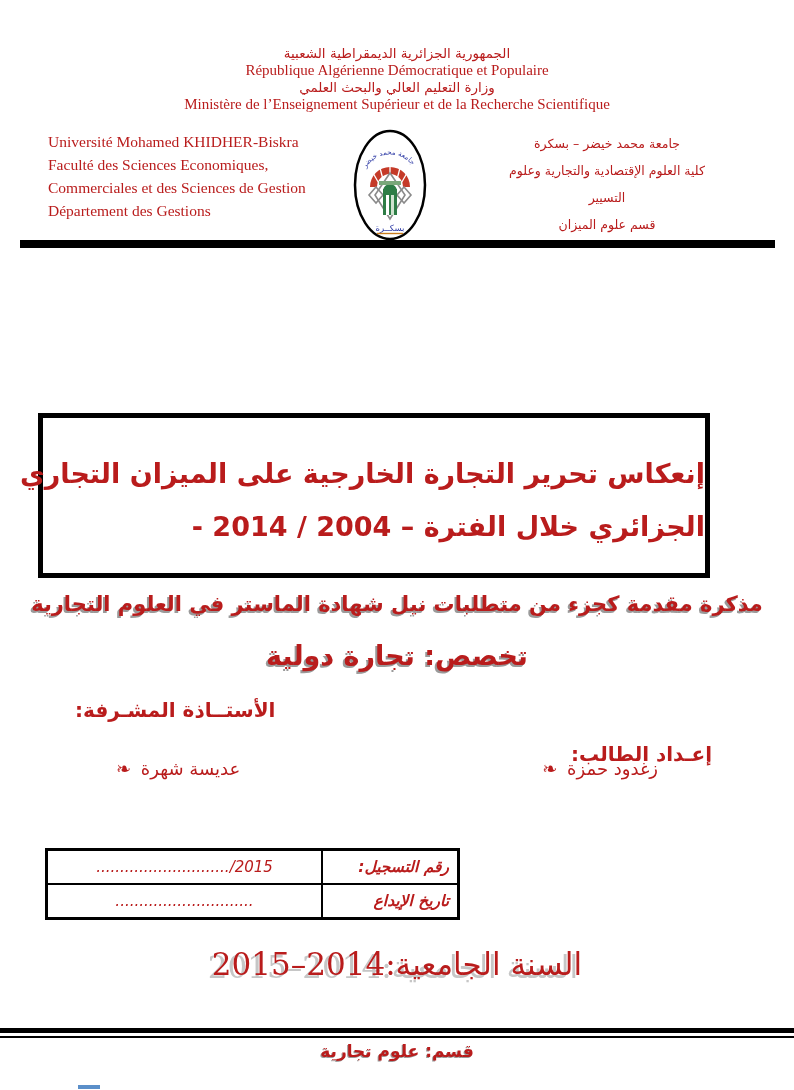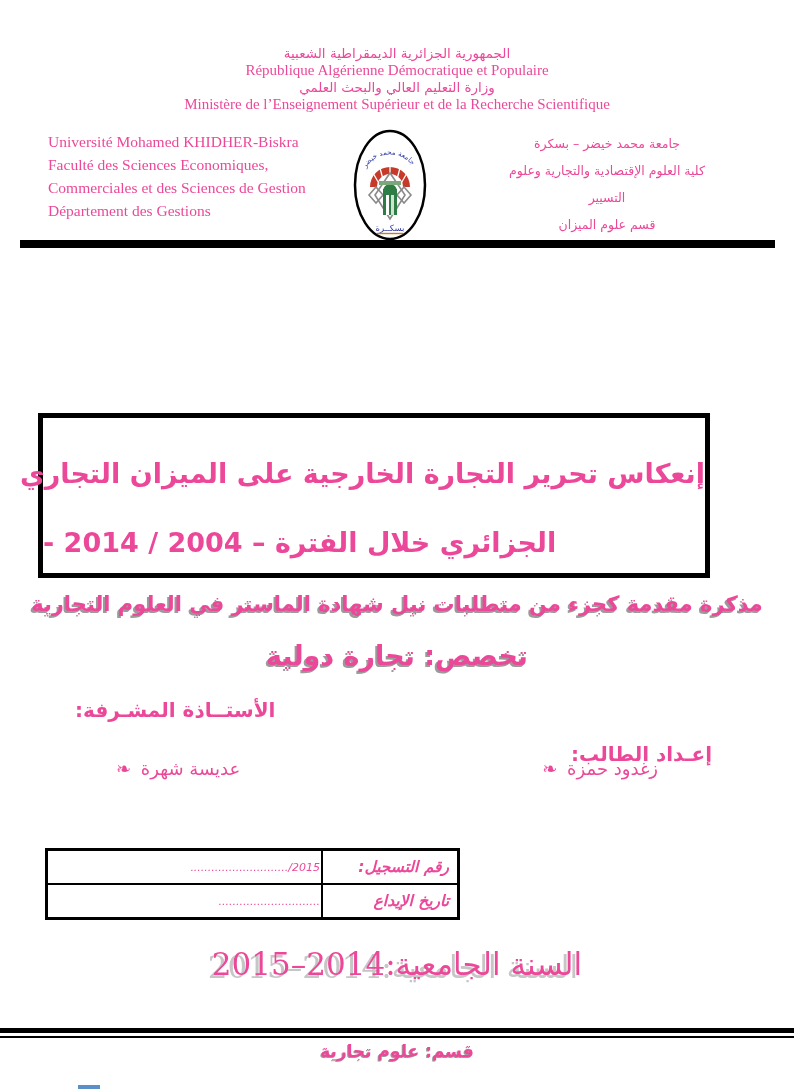--- a/index.html
+++ b/index.html
@@ -1,56 +1,56 @@
 <!DOCTYPE html>
 <html lang="ar"><head>
 <meta charset="utf-8">
 <style>
   html,body{margin:0;padding:0;background:#ffffff;}
   .page{
     position:relative;width:794px;height:1090px;background:#fff;overflow:hidden;
-    font-family:"DejaVu Sans",sans-serif;color:#ec4899;
+    font-family:"DejaVu Sans",sans-serif;color:#b91c1c;
   }
   
   .header-center{position:absolute;top:46px;left:0;right:0;text-align:center;line-height:1.18;}
   .hc-ar{font-size:13.5px;direction:rtl;}
   .hc-fr{font-size:15px;font-family:"Liberation Serif",serif;}
   .univ-fr{position:absolute;left:48px;top:130px;width:270px;
     font-family:"Liberation Serif",serif;font-size:15.5px;line-height:23px;}
   .univ-ar{position:absolute;right:72px;top:130px;width:230px;text-align:center;
     direction:rtl;font-size:12.5px;line-height:27px;}
   .logo-wrap{position:absolute;left:352px;top:129px;width:76px;height:112px;z-index:2;}
   .divider{position:absolute;left:20px;top:240px;width:755px;height:8px;background:#000;}
   
   .callig{position:absolute;top:244px;left:0;right:0;text-align:center;direction:rtl;
     font-size:90px;line-height:125px;font-weight:bold;font-style:italic;
     text-shadow:-6px 6px 0 #b5b5b5;}
   
   .title-box{position:absolute;left:38px;top:413px;width:662px;height:155px;
-    border:5px solid #000;text-align:left;direction:rtl;font-weight:bold;font-size:27px;}
+    border:5px solid #000;text-align:right;direction:rtl;font-weight:bold;font-size:27px;}
   .title-box .l1{margin-top:40px;white-space:nowrap;}
-  .title-box .l2{margin-top:38px;white-space:nowrap;}
+  .title-box .l2{margin-top:22px;white-space:nowrap;}
   
   .memo1{position:absolute;top:592px;left:0;right:0;text-align:center;direction:rtl;
     font-weight:bold;font-size:21px;text-shadow:-2px 2px 0 #9a9a9a;}
   .memo2{position:absolute;top:640px;left:0;right:0;text-align:center;direction:rtl;
     font-weight:bold;font-size:27px;text-shadow:-2px 2px 0 #9a9a9a;}
   
   .role-student{position:absolute;top:698px;right:82px;direction:rtl;font-weight:bold;font-size:20px;margin-top:44px;}
   .role-supervisor{position:absolute;top:698px;left:75px;direction:rtl;font-weight:bold;font-size:20px;}
   .name-student{position:absolute;top:758px;right:136px;direction:rtl;font-size:18px;}
   .name-supervisor{position:absolute;top:758px;left:112px;direction:rtl;font-size:18px;}
   .ornament{font-family:"DejaVu Sans",sans-serif;font-size:18px;padding:0 4px;}
   
   .reg-table{position:absolute;left:45px;top:848px;width:415px;border-collapse:collapse;
     direction:rtl;border:3px solid #000;}
   .reg-table td{border:2px solid #000;height:30px;}
   .reg-label{width:118px;font-weight:bold;font-style:italic;font-size:15.5px;
     text-align:right;padding:0 8px;}
-  .reg-value{text-align:right;font-style:italic;font-size:11px;direction:rtl;}
+  .reg-value{text-align:center;font-style:italic;font-size:15px;direction:rtl;}
   
   .year{position:absolute;top:946px;left:0;right:0;text-align:center;direction:rtl;
     font-family:"DejaVu Serif","DejaVu Sans",serif;font-size:31px;
     text-shadow:-4px 3px 0 #c6c6c6;}
   
   .footer-rule{position:absolute;top:1028px;left:0;width:794px;height:3px;
     border-top:5px solid #000;border-bottom:2px solid #000;box-sizing:content-box;}
   .footer-dept{position:absolute;top:1041px;left:0;right:0;text-align:center;direction:rtl;
     font-weight:bold;font-size:17px;text-shadow:-1px 1px 0 #9a9a9a;}
   .blue-mark{position:absolute;left:78px;top:1085px;width:22px;height:4px;background:#5b8fc9;}

